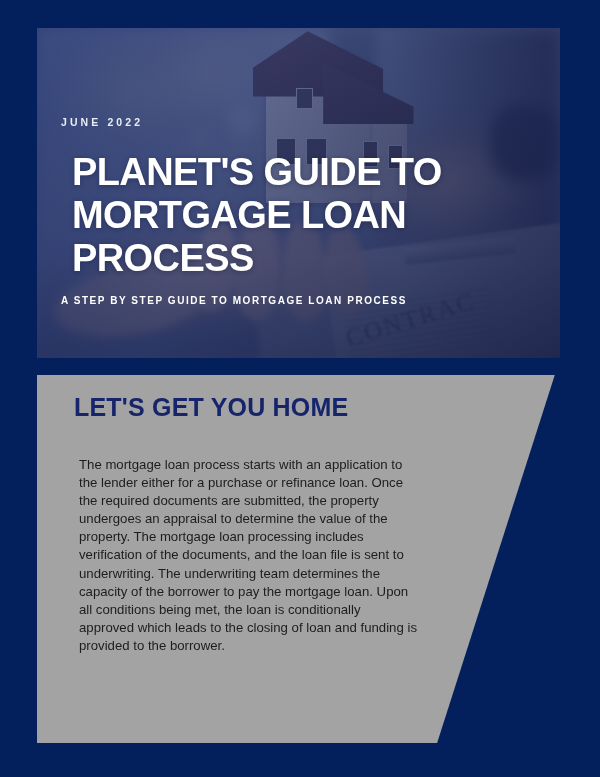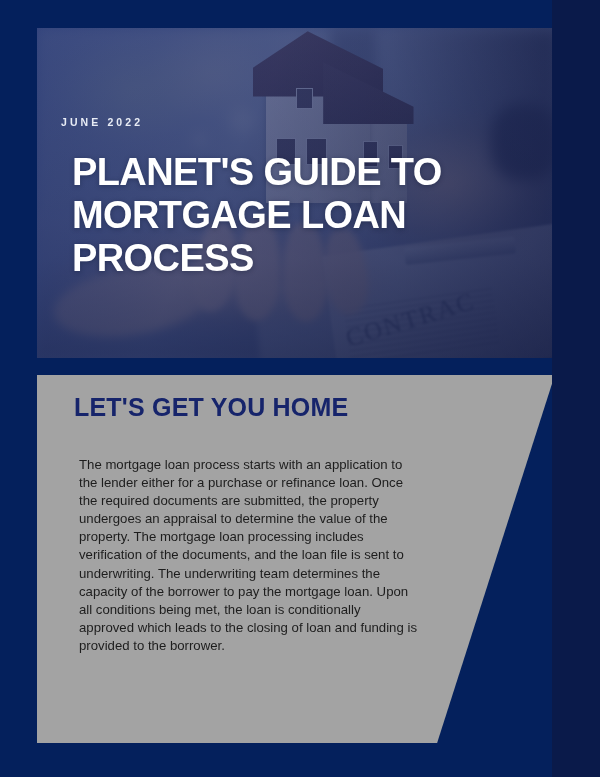--- a/index.html
+++ b/index.html
@@ -9,21 +9,21 @@
   }
   body {
     width: 600px;
     height: 777px;
     overflow: hidden;
     font-family: "Liberation Sans", sans-serif;
   }
 
   #page {
     position: relative;
-    width: 552px;
+    width: 600px;
     height: 777px;
     background: #04205c;
     overflow: hidden;
   }
 
   
   .hero {
     position: absolute;
     left: 37px;
     top: 28px;
@@ -352,20 +352,21 @@
       <div class="finger f4"></div>
       <div class="thumb"></div>
 
       <div class="hero-overlay"></div>
       <div class="hero-overlay2"></div>
     </div>
 
     <div class="hero-text">
       <div class="hero-date">JUNE 2022</div>
       <h1 class="hero-title">PLANET'S GUIDE TO MORTGAGE LOAN PROCESS</h1>
+      <div class="hero-sub">A STEP BY STEP GUIDE TO MORTGAGE LOAN PROCESS</div>
     </div>
   </div>
 
   <div class="panel">
     <h2 class="panel-heading">LET'S GET YOU HOME</h2>
     <p class="panel-body">The mortgage loan process starts with an application to the lender either for a purchase or refinance loan. Once the required documents are submitted, the property undergoes an appraisal to determine the value of the property. The mortgage loan processing includes verification of the documents, and the loan file is sent to underwriting. The underwriting team determines the capacity of the borrower to pay the mortgage loan. Upon all conditions being met, the loan is conditionally approved which leads to the closing of loan and funding is provided to the borrower.</p>
 
   </div>
 
 </div>

